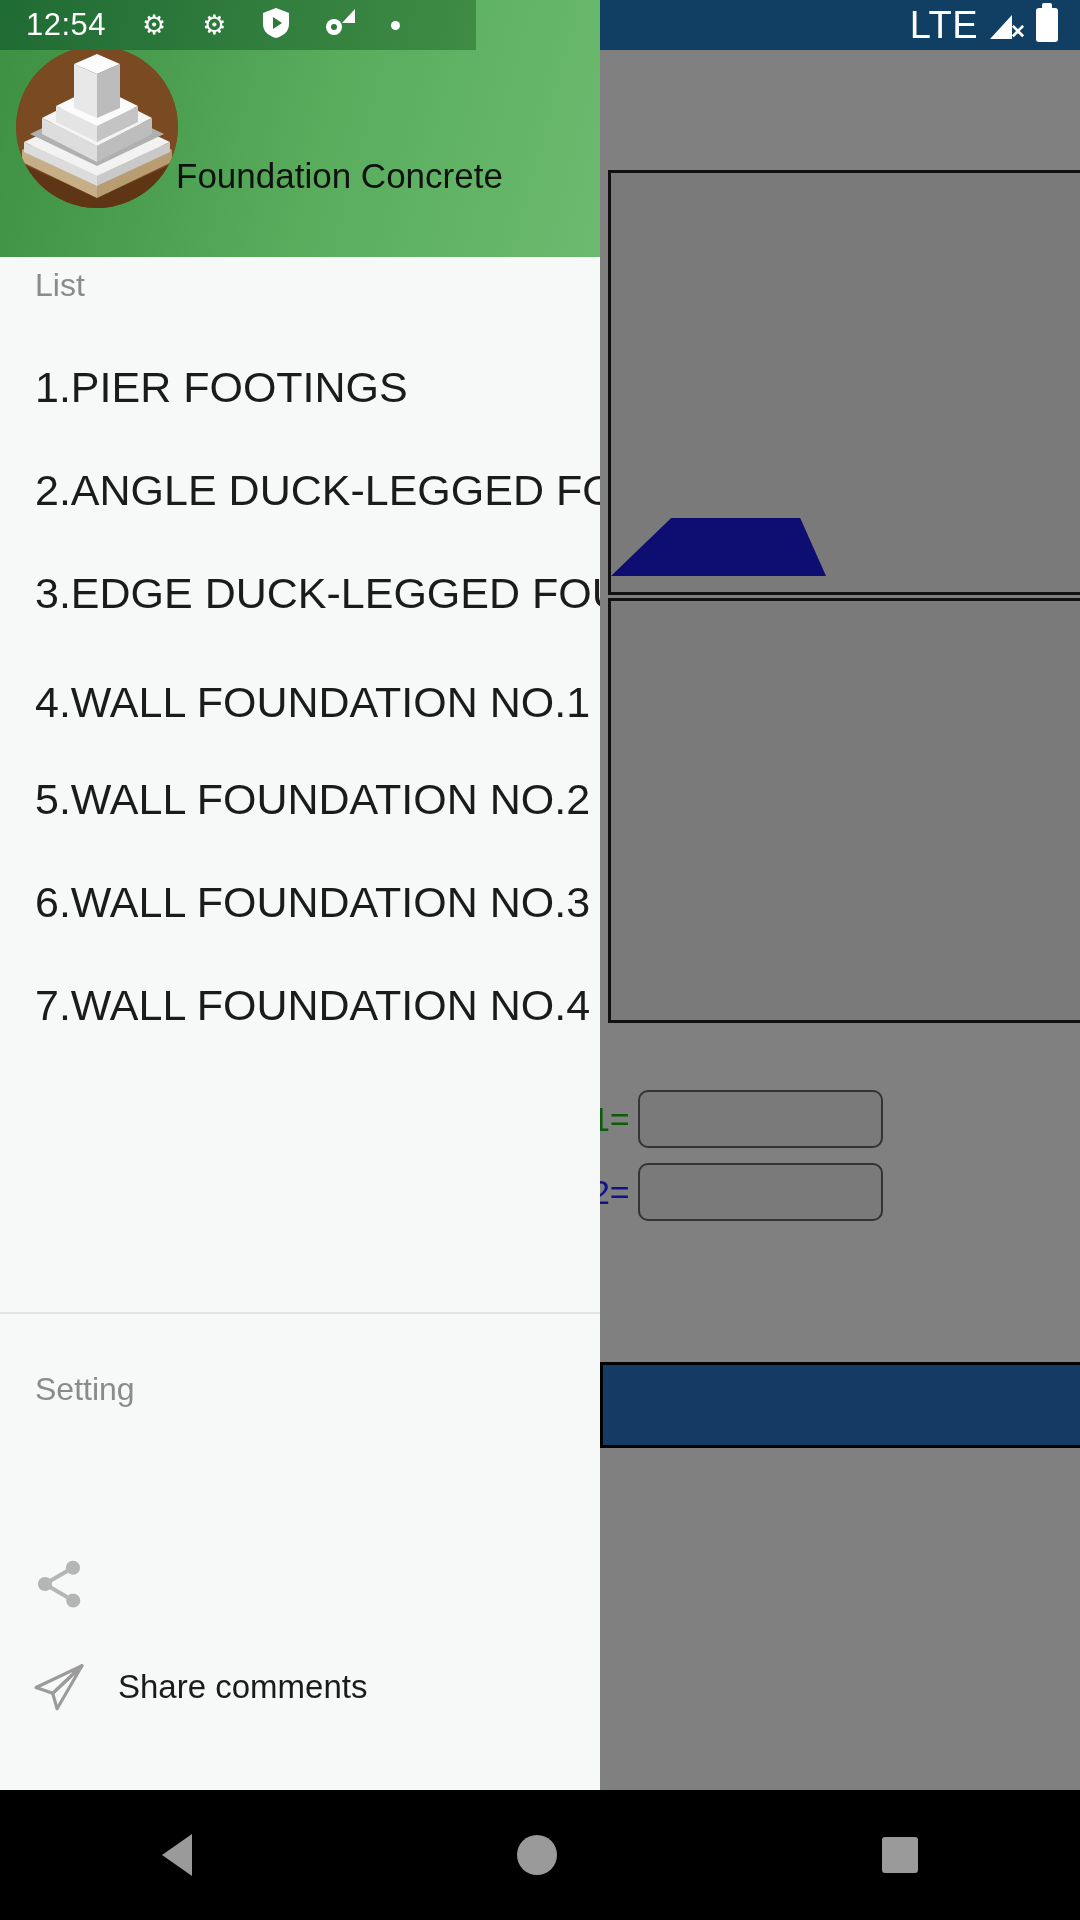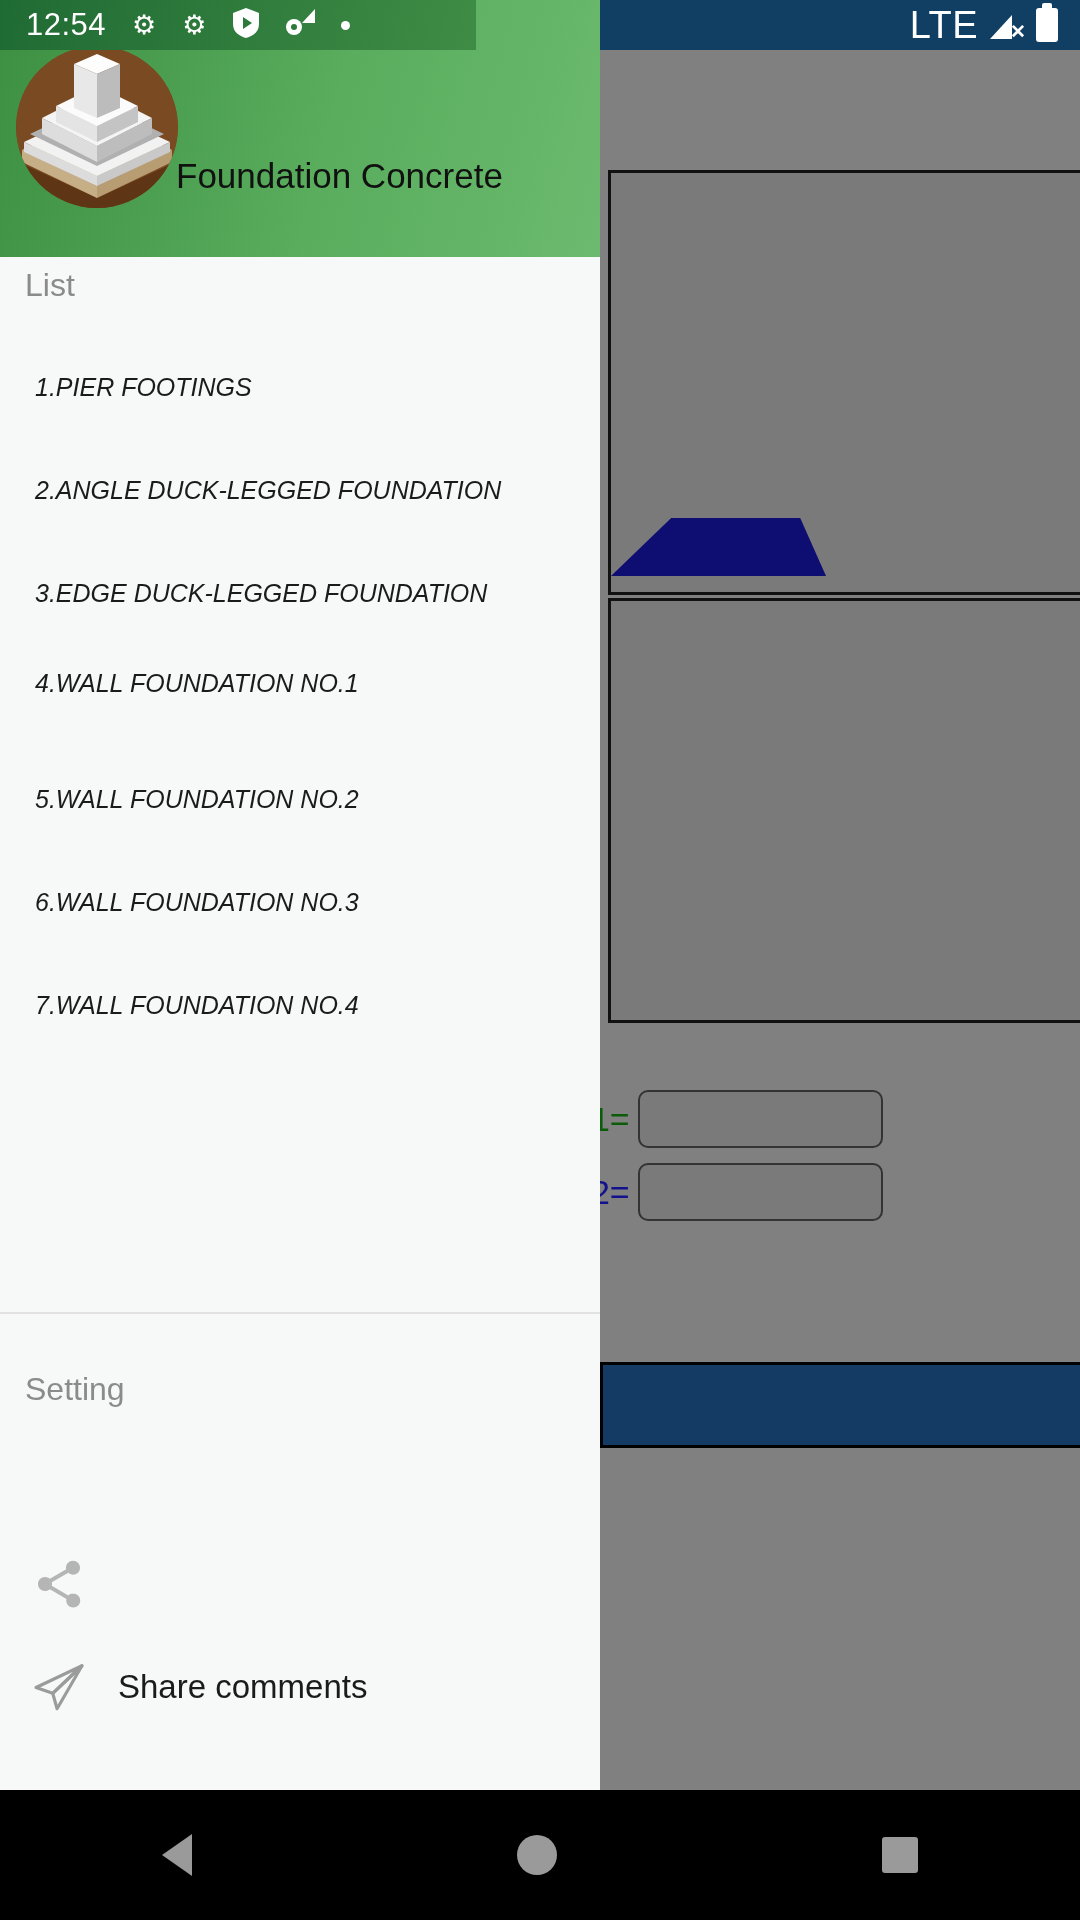--- a/index.html
+++ b/index.html
@@ -64,21 +64,21 @@
 
   
   #drawer {
     position:absolute; left:0; top:0; width:600px; height:1790px;
     background:#F7F8F8; overflow:hidden;
   }
 
   #drawer-statusbar {
     position:absolute; left:0; top:0; width:476px; height:50px;
     background:linear-gradient(100deg,#1f6b34 0%, #3f8c45 100%);
-    display:flex; align-items:center; gap:26px; padding-left:26px;
+    display:flex; align-items:center; gap:36px; padding-left:26px;
     z-index:4;
   }
   #clock { color:#fff; font-size:31px; letter-spacing:.5px; }
   .sb-ico { color:#fff; font-size:27px; line-height:1; display:block; }
   .dot-ico { width:9px; height:9px; border-radius:50%; background:#fff; display:block; }
 
   #drawer-header {
     position:absolute; left:0; top:0; width:600px; height:257px;
     background:linear-gradient(105deg,#3d8f42 0%, #59ad5d 55%, #6cba6f 100%);
     z-index:1;
@@ -88,28 +88,28 @@
     border-radius:50%; overflow:hidden; background:#7a4a22;
   }
   #header-title {
     position:absolute; left:176px; top:156px;
     font-size:35px; color:#111;
   }
 
   #drawer-body { position:absolute; left:0; top:217px; width:600px; height:1573px; }
 
   .section-label {
-    font-size:32px; color:#8b8b8b; padding-left:25px;
+    font-size:32px; color:#8b8b8b; padding-left:35px;
   }
   #list-label { position:absolute; top:50px; }
   .menu-item {
     position:absolute; left:0; width:600px; height:103px;
     display:flex; align-items:center; padding-left:35px;
   }
-  .menu-item .txt { font-size:25px; color:#1b1b1b; white-space:nowrap;font-style:italic; }
+  .menu-item .txt { font-size:43px; color:#1b1b1b; white-space:nowrap; }
 
   #divider { position:absolute; left:0; top:1095px; width:600px; height:2px; background:#e2e2e2; }
   #setting-label { position:absolute; top:1154px; }
 
   .setting-item {
     position:absolute; left:0; width:600px; height:103px;
     display:flex; align-items:center;
   }
   .setting-item .ico-wrap {
     width:118px; display:flex; align-items:center; justify-content:center;
@@ -216,21 +216,21 @@
 
       <div class="menu-item" style="top:119px">
         <span class="txt">1.PIER FOOTINGS</span>
       </div>
       <div class="menu-item" style="top:222px">
         <span class="txt">2.ANGLE DUCK-LEGGED FOUNDATION</span>
       </div>
       <div class="menu-item" style="top:325px">
         <span class="txt">3.EDGE DUCK-LEGGED FOUNDATION</span>
       </div>
-      <div class="menu-item" style="top:415px">
+      <div class="menu-item" style="top:434px">
         <span class="txt">4.WALL FOUNDATION NO.1</span>
       </div>
       <div class="menu-item" style="top:531px">
         <span class="txt">5.WALL FOUNDATION NO.2</span>
       </div>
       <div class="menu-item" style="top:634px">
         <span class="txt">6.WALL FOUNDATION NO.3</span>
       </div>
       <div class="menu-item" style="top:737px">
         <span class="txt">7.WALL FOUNDATION NO.4</span>

